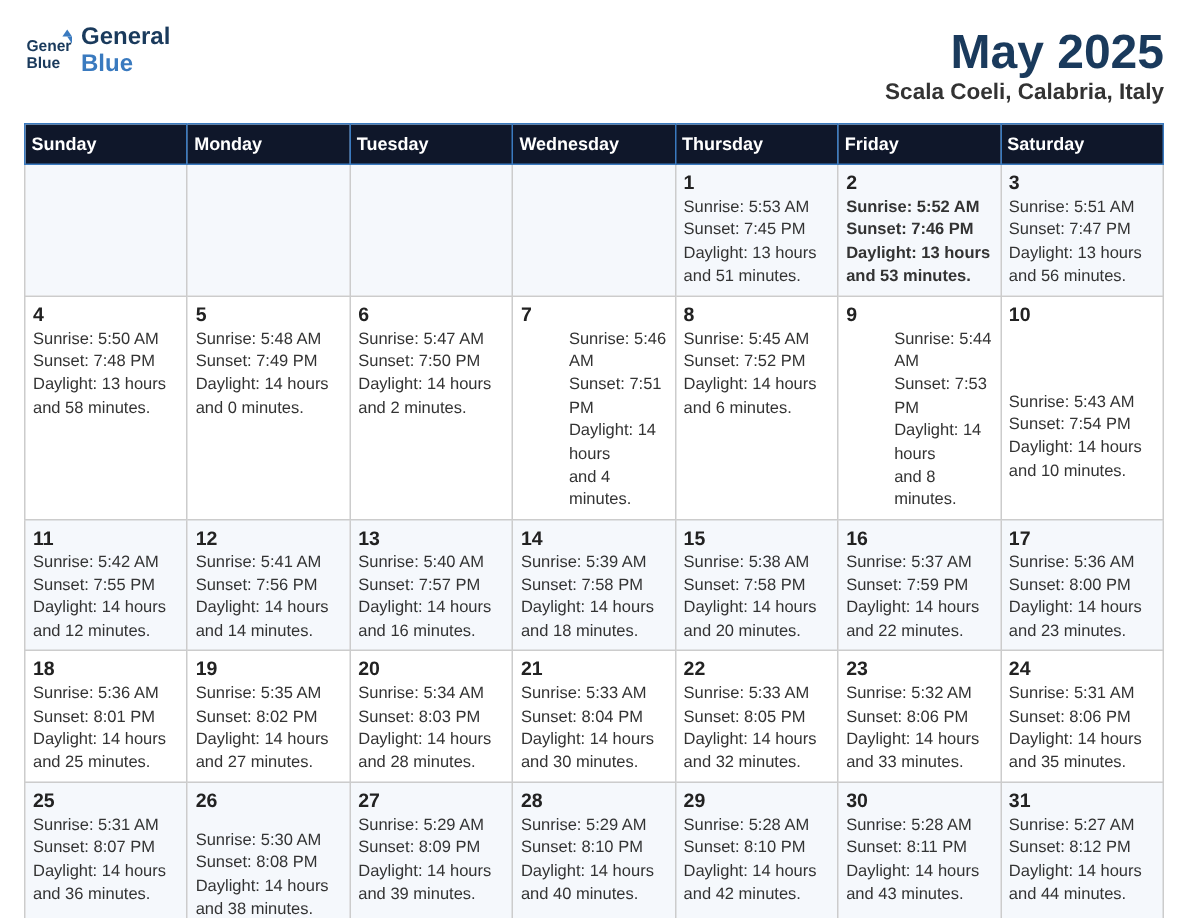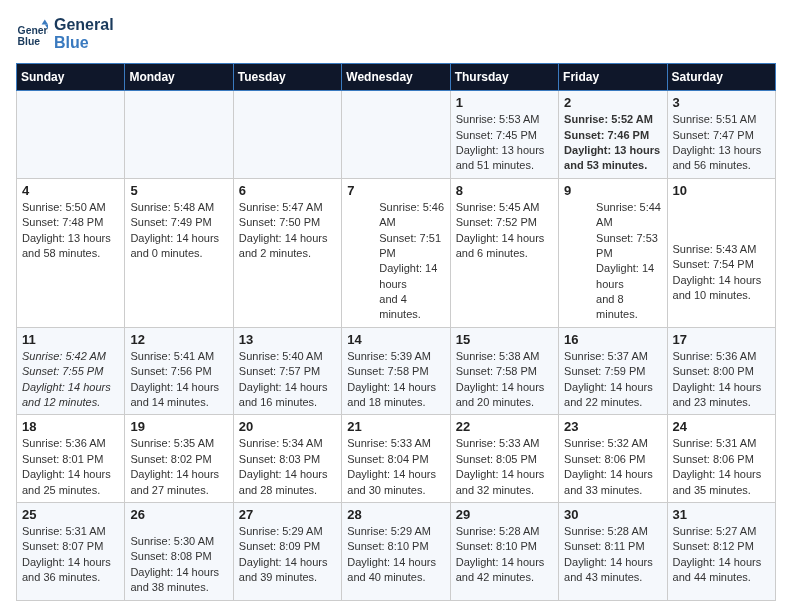--- a/index.html
+++ b/index.html
@@ -91,20 +91,24 @@
         <text x="2" y="20" font-size="13" font-weight="bold" fill="#1a3a5c">General</text>
         <text x="2" y="34" font-size="13" font-weight="bold" fill="#1a3a5c">Blue</text>
         <polygon points="32,8 40,8 36,2" fill="#3a7abf"></polygon>
         <polygon points="36,8 44,8 40,14" fill="#3a7abf"></polygon>
       </svg>
       <div style="display:flex;flex-direction:column;margin-left:2px;">
         <span style="font-size:16px;font-weight:bold;color:#1a3a5c;line-height:1.1;">General</span>
         <span style="font-size:16px;font-weight:bold;color:#3a7abf;line-height:1.1;">Blue</span>
       </div>
     </div>
+    <div class="title-section">
+      <div class="month-title">May 2025</div>
+      <div class="location">Scala Coeli, Calabria, Italy</div>
+    </div>
   </div>
 
   <table>
     <thead>
       <tr>
       <th>Sunday</th>
           <th>Monday</th>
           <th>Tuesday</th>
           <th>Wednesday</th>
           <th>Thursday</th>
@@ -187,21 +191,21 @@
             <div class="day-number">10</div>
             <div class="day-info" style="white-space: pre-line; margin-top: 44px;">Sunrise: 5:43 AM
 Sunset: 7:54 PM
 Daylight: 14 hours
 and 10 minutes.</div>
           </td>
         </tr>
         <tr>
           <td>
             <div class="day-number">11</div>
-            <div class="day-info" style="white-space: pre-line; font-style: italic;">Sunrise: 5:42 AM
+            <div class="day-info" style="white-space: pre-line;">Sunrise: 5:42 AM
 Sunset: 7:55 PM
 Daylight: 14 hours
 and 12 minutes.</div>
           </td>
           <td>
             <div class="day-number">12</div>
             <div class="day-info" style="white-space: pre-line;">Sunrise: 5:41 AM
 Sunset: 7:56 PM
 Daylight: 14 hours
 and 14 minutes.</div>

